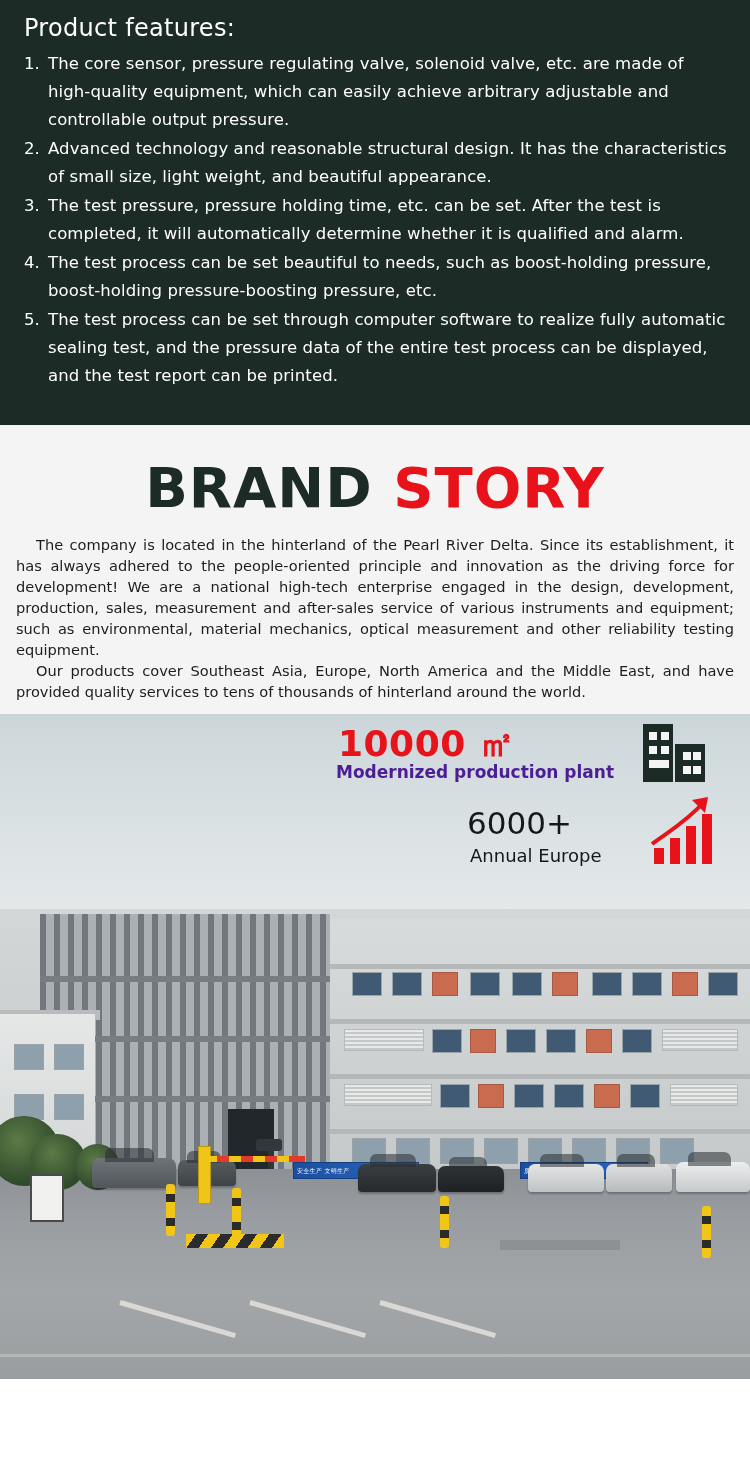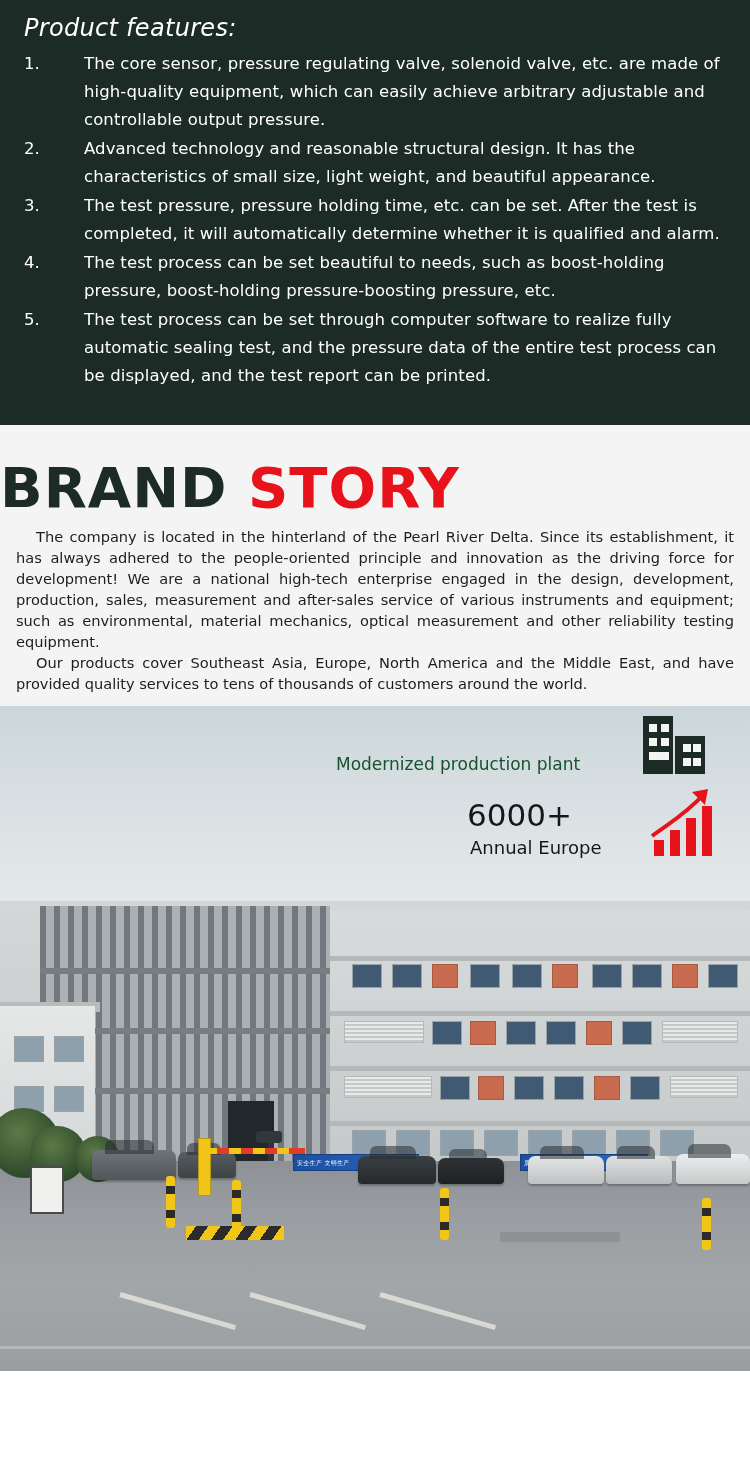--- a/index.html
+++ b/index.html
@@ -25,21 +25,20 @@
     padding: 10px 22px 34px 22px;
     box-sizing: border-box;
     width: 750px;
   }
   .features-title {
     font-size: 24px;
     font-weight: normal;
     letter-spacing: .3px;
     margin: 4px 0 8px 2px;
     color: #ffffff;
-    font-style: italic;
   }
   .feat-list {
     list-style: none;
     margin: 0;
     padding: 0;
   }
   .feat-item {
     display: flex;
     align-items: flex-start;
     font-size: 16.5px;
@@ -49,35 +48,35 @@
   }
   .feat-num {
     width: 26px;
     flex: 0 0 26px;
     text-align: left;
     padding-left: 2px;
     box-sizing: border-box;
   }
   .feat-text {
     flex: 1;
-    margin-left: 36px;
   }
 
   
   .brand {
     background: #f4f4f4;
     padding: 18px 0 0 0;
     width: 750px;
     box-sizing: border-box;
   }
   .brand-heading {
+    text-align: center;
     font-size: 56px;
     font-weight: bold;
     letter-spacing: 1px;
-    margin: 12px 0 6px 0;
+    margin: 12px 0 14px 0;
     font-family: "DejaVu Sans", sans-serif;
   }
   .brand-heading .w1 { color: #1c2b25; }
   .brand-heading .w2 { color: #e8131a; }
 
   .brand-body {
     padding: 0 16px 6px 16px;
     font-size: 14.6px;
     line-height: 21px;
     color: #1d1d1d;
@@ -287,22 +286,22 @@
     font-size: 36px;
     font-weight: bold;
     color: #e8131a;
     letter-spacing: .5px;
   }
   .stat1-label {
     position: absolute;
     left: 6px;
     top: 48px;
     font-size: 17px;
-    color: #14532d;
-    font-weight: normal;
+    color: #4c1d95;
+    font-weight: bold;
   }
   .stat2-num {
     position: absolute;
     left: 137px;
     top: 91px;
     font-size: 31px;
     color: #14181b;
     font-weight: normal;
   }
   .stat2-label {
@@ -355,21 +354,21 @@
   </section>
 
   <section class="brand">
     <h1 class="brand-heading">
       <span class="w1">BRAND</span>
       <span class="w2">STORY</span>
     </h1>
 
     <div class="brand-body">
       <p>The company is located in the hinterland of the Pearl River Delta. Since its establishment, it has always adhered to the people-oriented principle and innovation as the driving force for development! We are a national high-tech enterprise engaged in the design, development, production, sales, measurement and after-sales service of various instruments and equipment; such as environmental, material mechanics, optical measurement and other reliability testing equipment.</p>
-      <p>Our products cover Southeast Asia, Europe, North America and the Middle East, and have provided quality services to tens of thousands of customers around the world.</p>
+      <p>Our products cover Southeast Asia, Europe, North America and the Middle East, and have provided quality services to tens of thousands of hinterland around the world.</p>
     </div>
 
     <div class="photo-wrap">
       <div class="photo">
         <div class="sky"></div>
 
         <div class="bldg"></div>
         <div class="bldg-face"></div>
         <div class="floor-band" style="top:250px;"></div>
         <div class="floor-band" style="top:305px;"></div>
@@ -461,20 +460,21 @@
         <div style="position:absolute;left:186px;top:520px;width:98px;height:14px;background:repeating-linear-gradient(-55deg,#f2c617 0 10px,#2b2b2b 10px 20px);"></div>
         <div style="position:absolute;left:500px;top:526px;width:120px;height:10px;background:#8e9194;"></div>
 
         <div class="lot-line diag" style="left:120px;top:586px;width:120px;transform:rotate(16deg);"></div>
         <div class="lot-line diag" style="left:250px;top:586px;width:120px;transform:rotate(16deg);"></div>
         <div class="lot-line diag" style="left:380px;top:586px;width:120px;transform:rotate(16deg);"></div>
         <div class="lot-line" style="left:0px;top:640px;width:750px;height:3px;opacity:.35;"></div>
       </div>
 
       <div class="stat-area">
+        <div class="stat1-num">10000 ㎡</div>
         <div class="stat1-label">Modernized production plant</div>
 
         <div class="icon-factory">
           <svg width="78" height="78" viewBox="0 0 78 78" aria-hidden="true">
             <rect x="8" y="10" width="30" height="58" fill="#1c2b25"></rect>
             <rect x="40" y="30" width="30" height="38" fill="#1c2b25"></rect>
             <rect x="14" y="18" width="8" height="8" fill="#f4f4f4"></rect>
             <rect x="26" y="18" width="8" height="8" fill="#f4f4f4"></rect>
             <rect x="14" y="32" width="8" height="8" fill="#f4f4f4"></rect>
             <rect x="26" y="32" width="8" height="8" fill="#f4f4f4"></rect>

